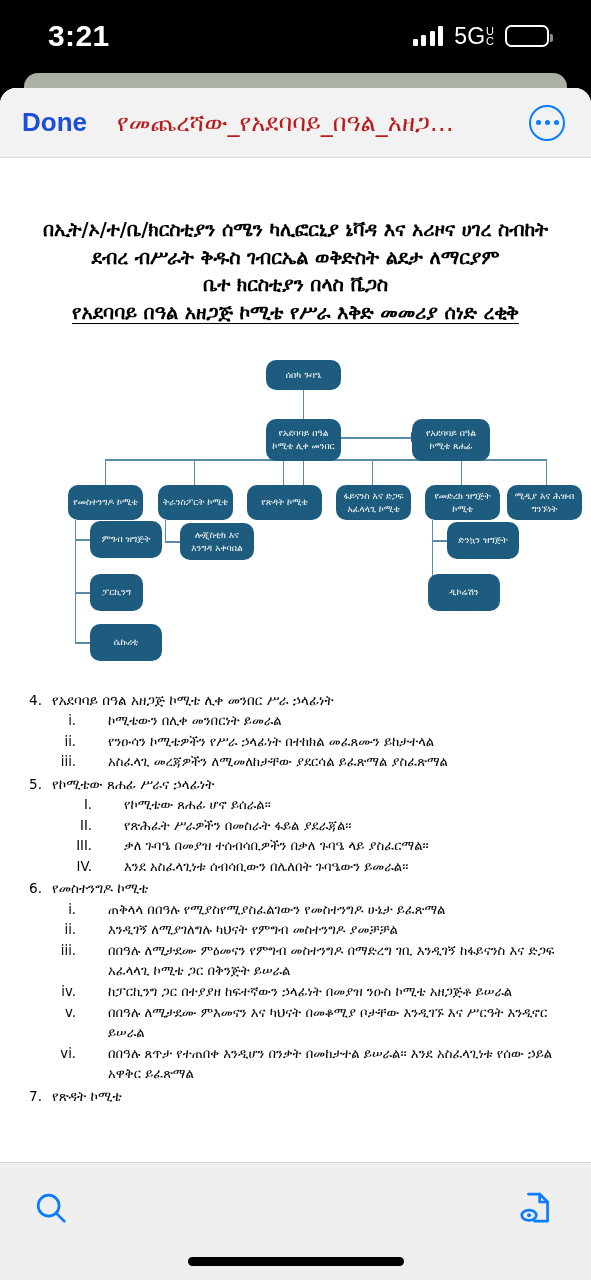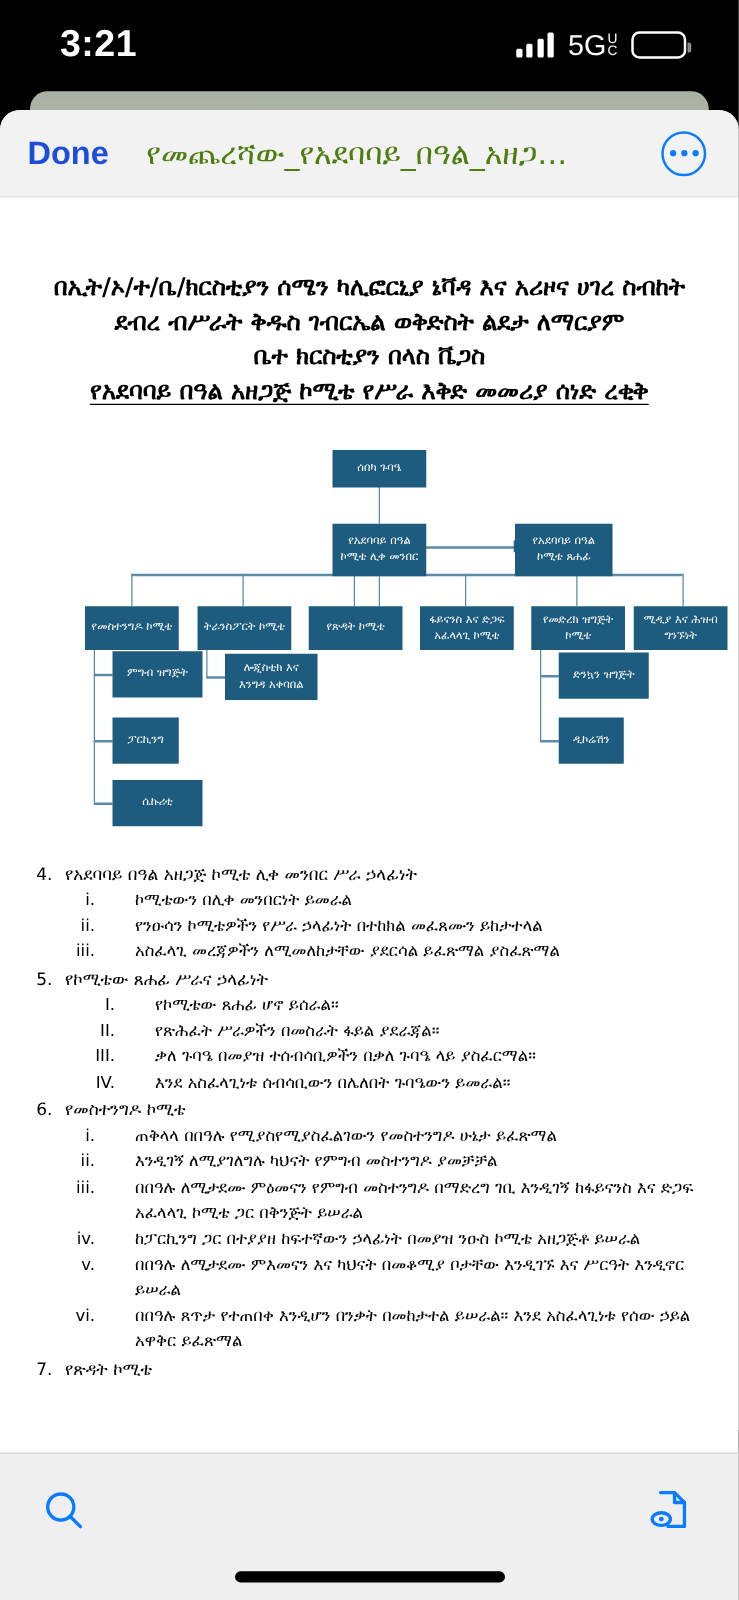--- a/index.html
+++ b/index.html
@@ -57,21 +57,21 @@
   #nav-bar {
     position:relative; height:70px; background:#f2f2f2;
     display:flex; align-items:center; padding:0 26px 0 22px;
     border-bottom:1px solid #dcdcdc;
   }
   #done-button {
     color:#1d4ed8; font-size:26px; font-weight:600;
     font-family:"Liberation Sans",sans-serif; cursor:pointer; flex:0 0 auto;
   }
   #nav-title {
-    flex:1; text-align:left; padding-left:30px; font-size:24px; color:#4d7c0f;
+    flex:1; text-align:left; padding-left:30px; font-size:24px; color:#b91c1c;
     white-space:nowrap; overflow:hidden; text-overflow:ellipsis;
   }
   #more-button {
     flex:0 0 auto; width:36px; height:36px; border:2.3px solid #0a7cff;
     border-radius:50%; display:flex; align-items:center; justify-content:center;
     gap:4px; cursor:pointer;
   }
   #more-button span { width:5px; height:5px; border-radius:50%; background:#0a7cff; display:block; }
 
   
@@ -87,20 +87,21 @@
   }
   #doc-heading .hl.underlined { text-decoration:underline; text-underline-offset:4px; }
 
   
   #org-chart { position:relative; width:555px; height:330px; margin:18px auto 0; }
   .node {
     position:absolute; background:#1d5c7e; color:#fff;
     display:flex; align-items:center; justify-content:center; text-align:center;
     font-size:9.1px; line-height:1.42; padding:2px 4px;
     font-family:"DejaVu Sans",sans-serif;
+    border-radius:10px;
   }
   .conn { position:absolute; background:#5b8ba6; }
   .conn.h { height:1.4px; }
   .conn.v { width:1.4px; }
   .arrow-head {
     position:absolute; width:0; height:0;
     border-top:5px solid transparent; border-bottom:5px solid transparent;
     border-left:8px solid #1d5c7e;
   }
 
@@ -217,21 +218,21 @@
       <div class="node" style="left:229px; top:141px; width:75px;  height:35px;">የጽዳት ኮሚቴ</div>
       <div class="node" style="left:318px; top:141px; width:75px;  height:35px;">ፋይናንስ እና ድጋፍ አፈላላጊ ኮሚቴ</div>
       <div class="node" style="left:407px; top:141px; width:75px;  height:35px;">የመድረክ ዝግጅት ኮሚቴ</div>
       <div class="node" style="left:489px; top:141px; width:75px;  height:35px;">ሚዲያ እና ሕዝብ ግንኙነት</div>
 
       <div class="node" style="left:72px;  top:177px; width:72px;  height:37px;">ምግብ ዝግጅት</div>
       <div class="node" style="left:72px;  top:230px; width:53px;  height:37px;">ፓርኪንግ</div>
       <div class="node" style="left:72px;  top:280px; width:72px;  height:37px;">ሴኩሪቲ</div>
       <div class="node" style="left:162px; top:179px; width:74px;  height:37px;">ሎጂስቲክ እና እንግዳ አቀባበል</div>
       <div class="node" style="left:429px; top:178px; width:72px;  height:37px;text-align:right;">ድንኳን ዝግጅት</div>
-      <div class="node" style="left:429px; top:230px; width:52px;  height:37px;">ዲኮሬሽን</div>
+      <div class="node" style="left:410px; top:230px; width:72px;  height:37px;">ዲኮሬሽን</div>
     </div>
 
     <div id="doc-list">
       <div class="li-row lvl1">
           <span class="li-num">4.</span>
           <span class="li-text">የአደባባይ በዓል አዘጋጅ ኮሚቴ ሊቀ መንበር ሥራ ኃላፊነት</span>
         </div>
       <div class="li-row lvl2">
           <span class="li-num">i.</span>
           <span class="li-text">ኮሚቴውን በሊቀ መንበርነት ይመራል</span>

